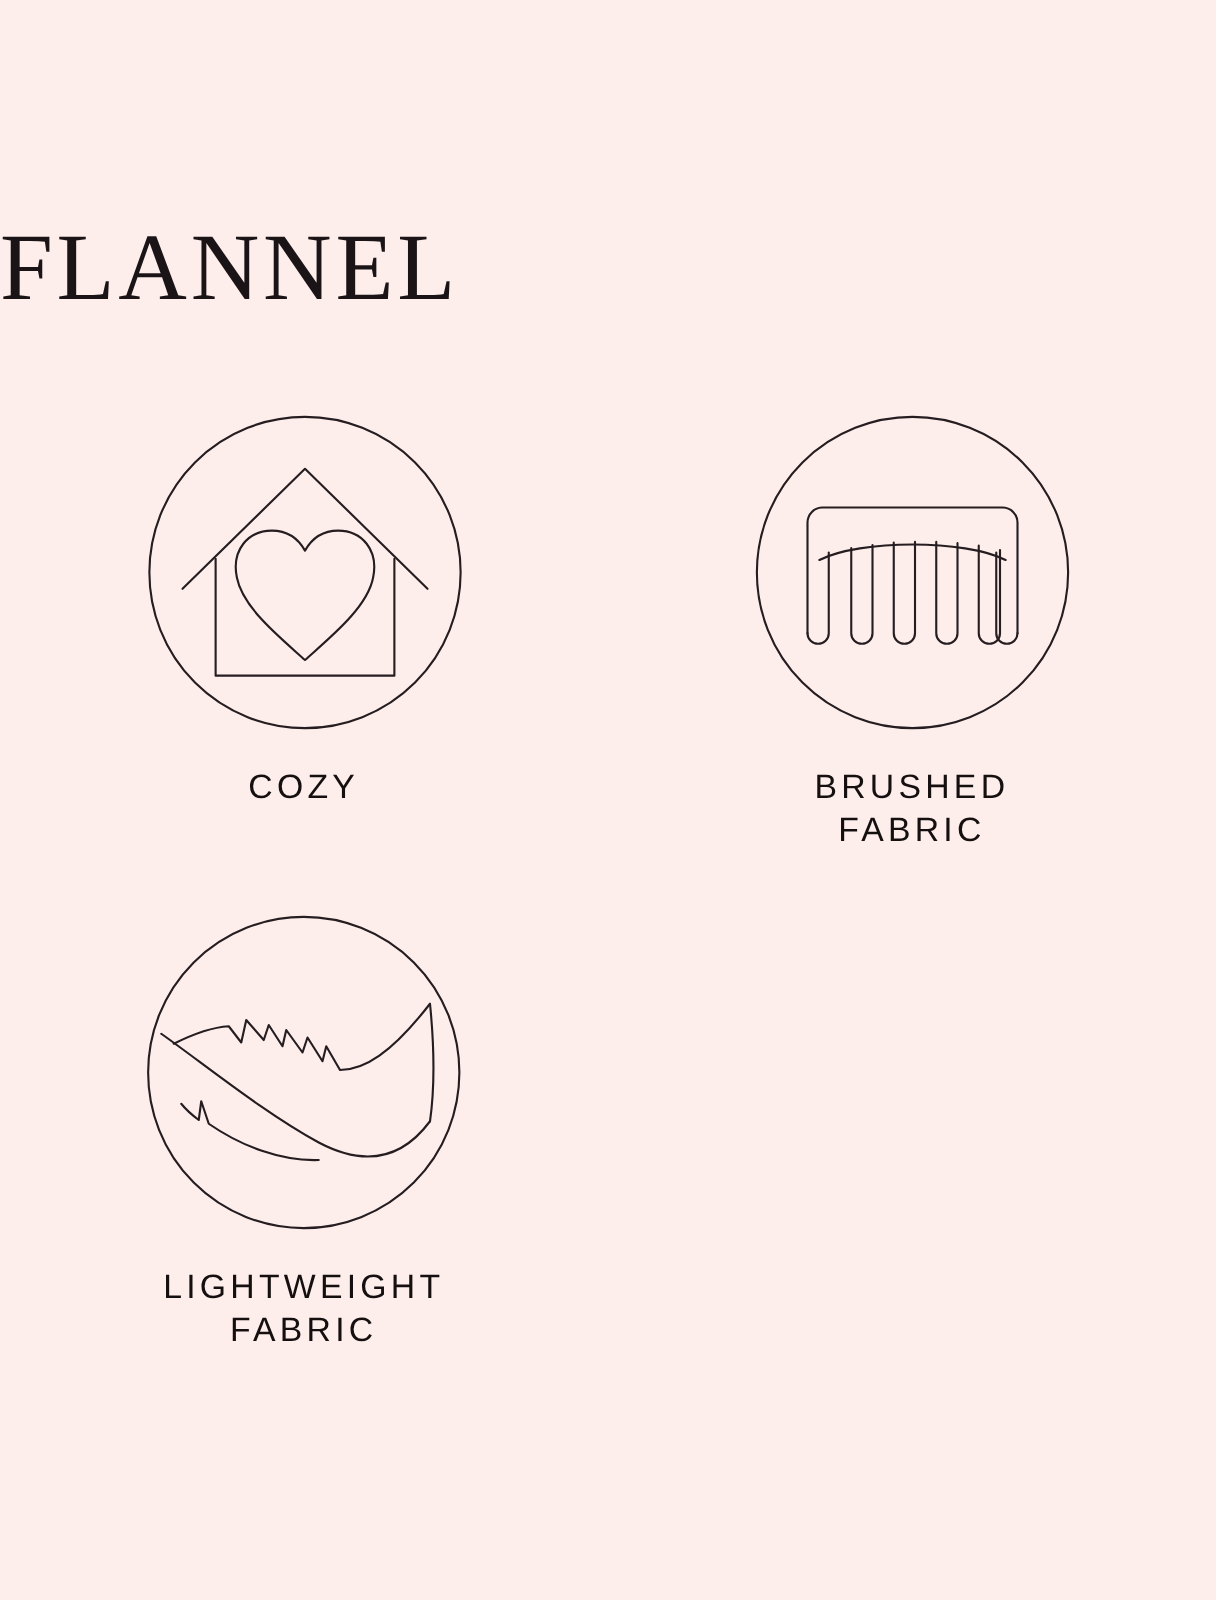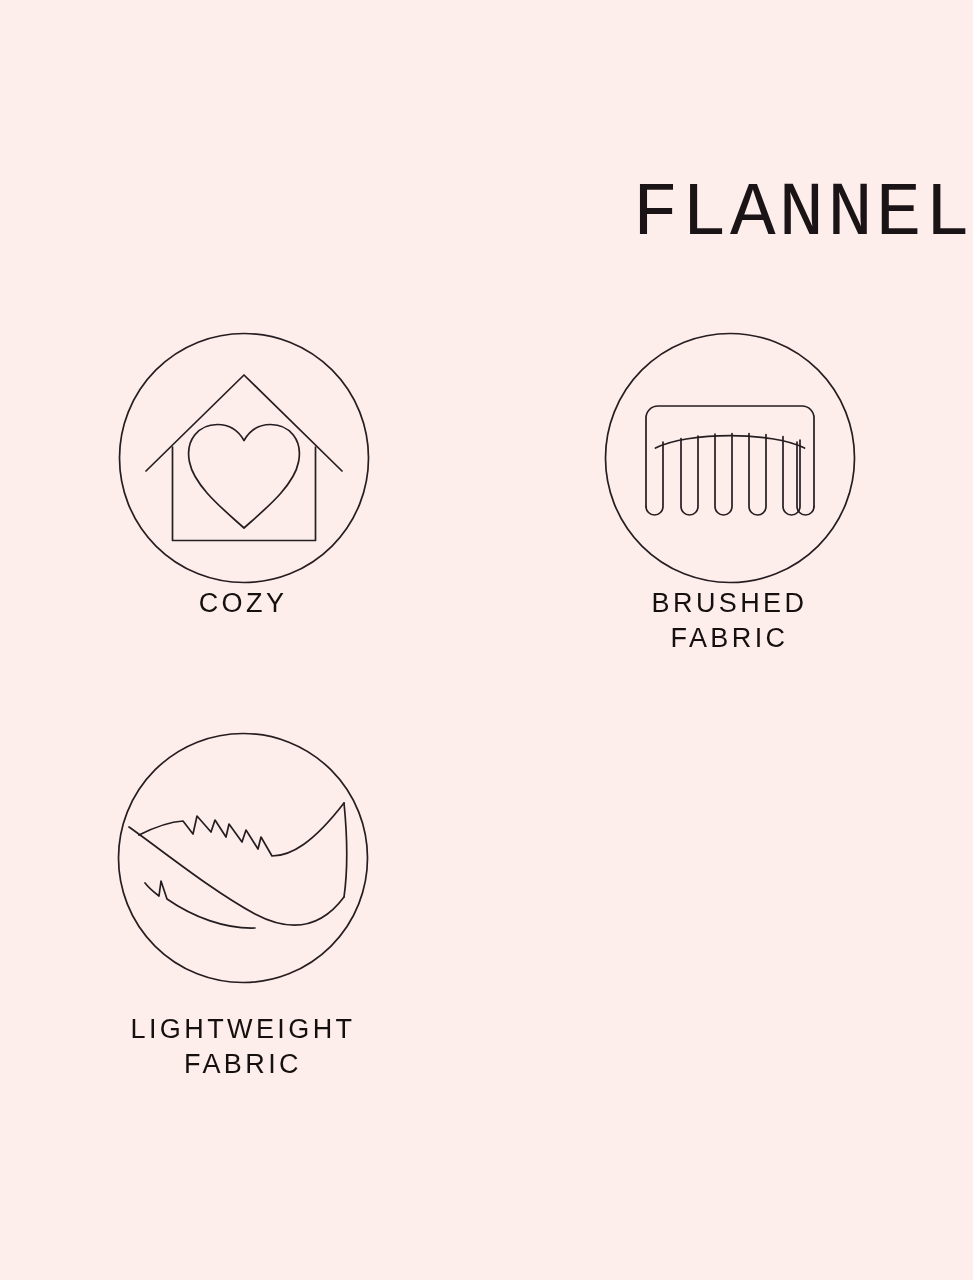--- a/index.html
+++ b/index.html
@@ -22,22 +22,22 @@
     background: #fdeeec;
     box-sizing: border-box;
   }
 
   
   .title {
     position: absolute;
     top: 176px;
     left: 0;
     width: 973px;
-    text-align: right;
-    font-family: Liberation Mono, monospace;
+    text-align: left;
+    font-family: Liberation Serif, serif;
     font-size: 76px;
     line-height: 1;
     letter-spacing: 3px;
     color: #1b1417;
     font-weight: 400;
     white-space: nowrap;
   }
 
   
   .grid {
@@ -63,20 +63,21 @@
     display: block;
   }
 
   .badge svg {
     display: block;
     width: 256px;
     height: 256px;
   }
 
   .caption {
+    margin-top: 26px;
     text-align: center;
     font-family: "Liberation Sans", sans-serif;
     font-size: 27px;
     line-height: 1.28;
     letter-spacing: 3.4px;
     color: #15100f;
     font-weight: 400;
     text-transform: uppercase;
     white-space: pre-line;
   }

